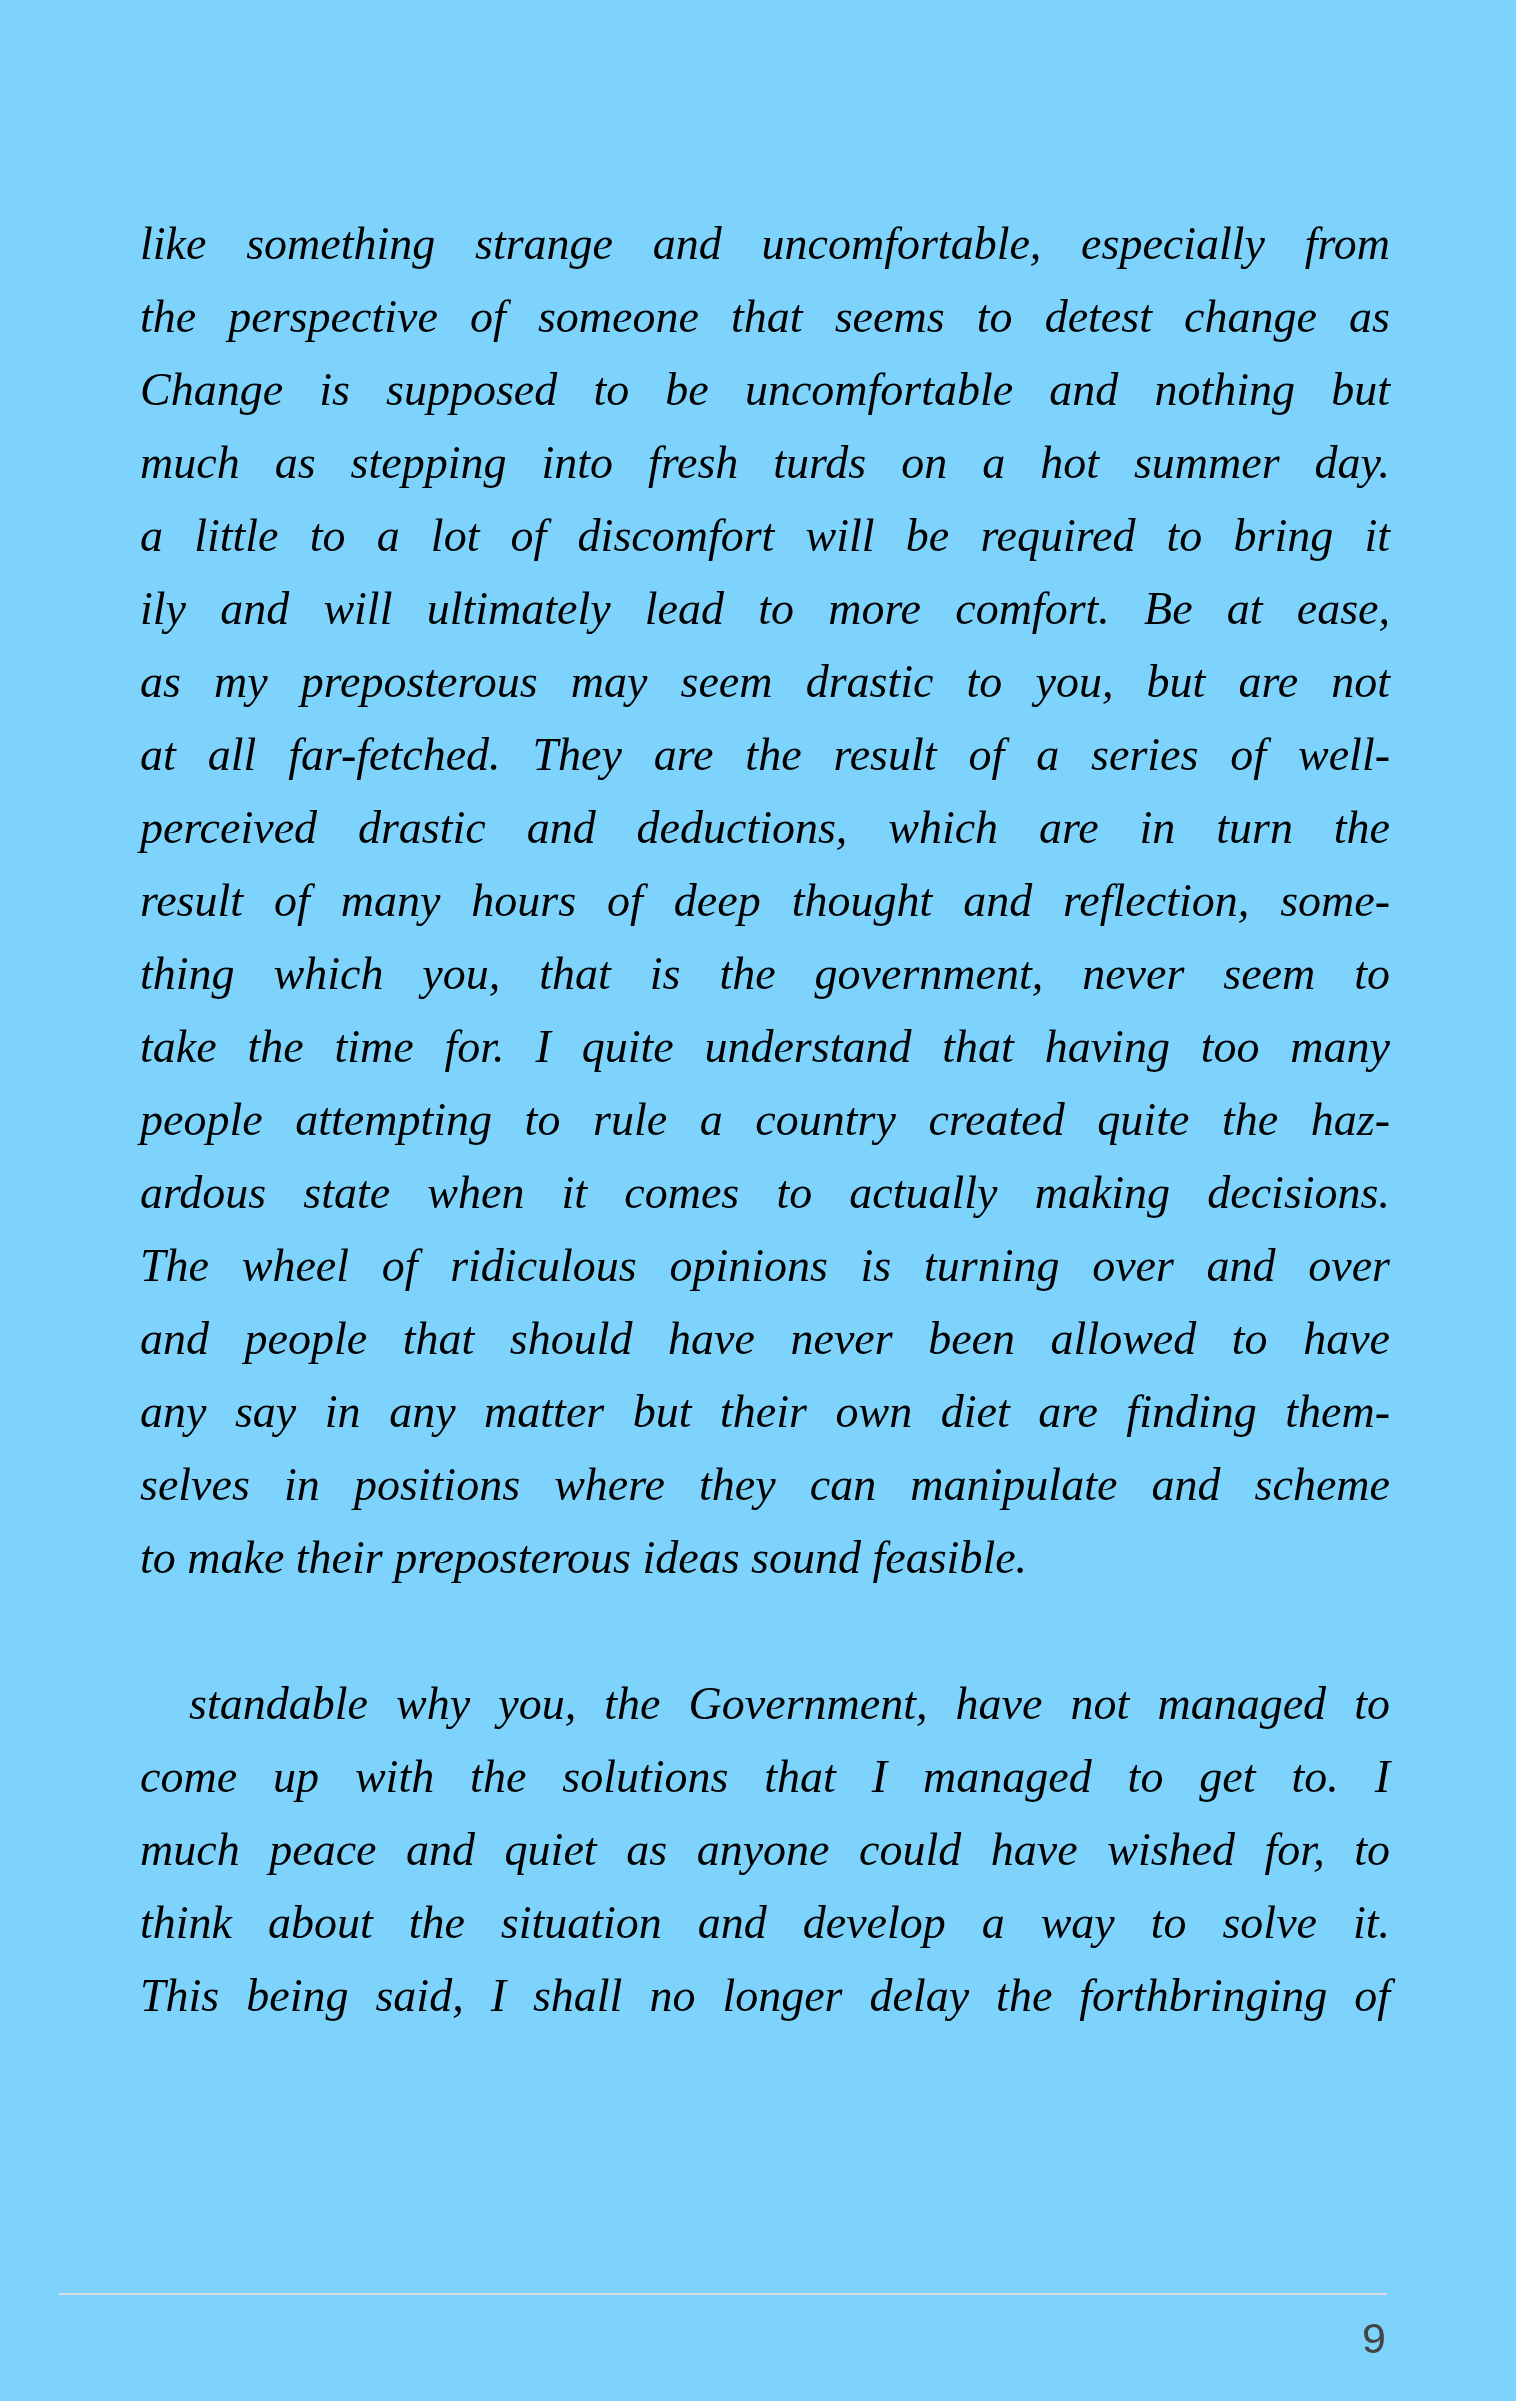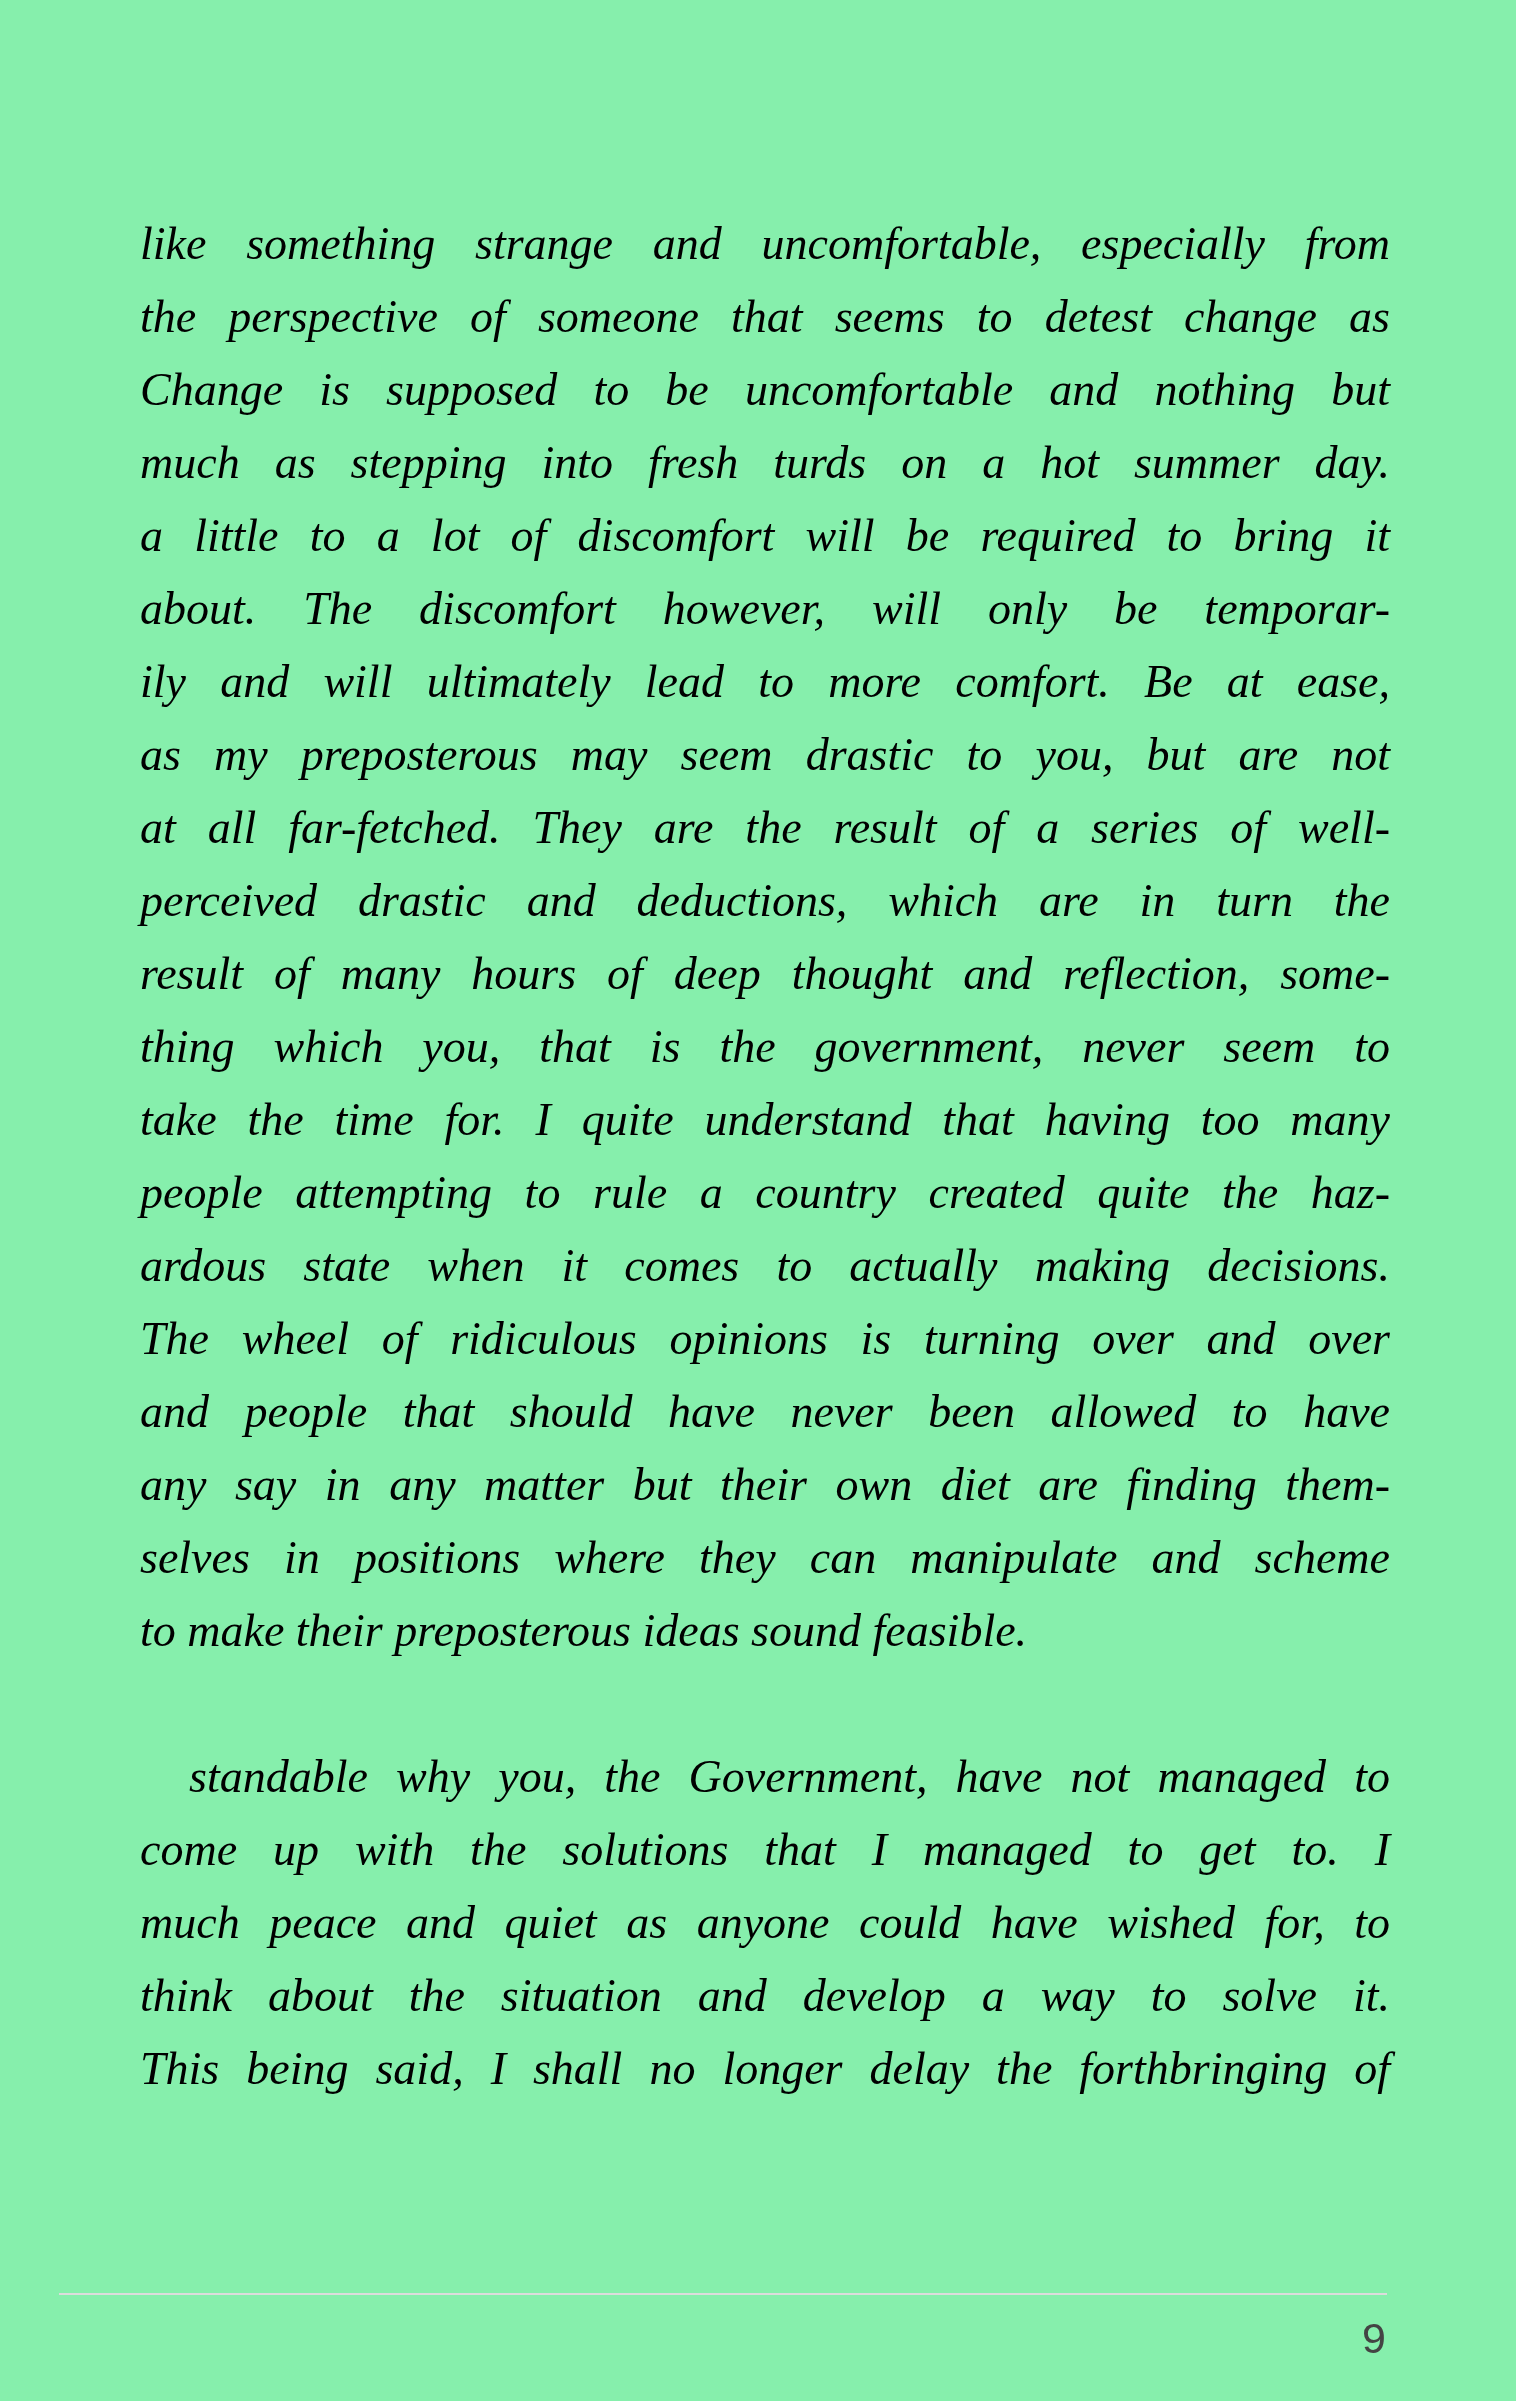--- a/index.html
+++ b/index.html
@@ -57,30 +57,29 @@
     font-family: "Liberation Sans", sans-serif;
     font-style: normal;
     font-size: 43px;
     line-height: 43px;
     text-align: right;
   }
 </style>
 </head>
 <body>
 
-<div class="page" style="background: #86efac;">
+<div class="page" style="background: #7dd3fc;">
 
   <div class="text-column" style="color: rgb(0, 0, 0);">
       <div class="paragraph">
         <div class="line">like something strange and uncomfortable, especially from</div>
         <div class="line">the perspective of someone that seems to detest change as</div>
         <div class="line">Change is supposed to be uncomfortable and nothing but</div>
         <div class="line">much as stepping into fresh turds on a hot summer day.</div>
         <div class="line">a little to a lot of discomfort will be required to bring it</div>
-        <div class="line">about.  The discomfort however, will only be temporar-</div>
         <div class="line">ily and will ultimately lead to more comfort.  Be at ease,</div>
         <div class="line">as my preposterous may seem drastic to you, but are not</div>
         <div class="line">at all far-fetched.  They are the result of a series of well-</div>
         <div class="line">perceived drastic and deductions, which are in turn the</div>
         <div class="line">result of many hours of deep thought and reflection, some-</div>
         <div class="line">thing which you, that is the government, never seem to</div>
         <div class="line">take the time for.  I quite understand that having too many</div>
         <div class="line">people attempting to rule a country created quite the haz-</div>
         <div class="line">ardous state when it comes to actually making decisions.</div>
         <div class="line">The wheel of ridiculous opinions is turning over and over</div>

